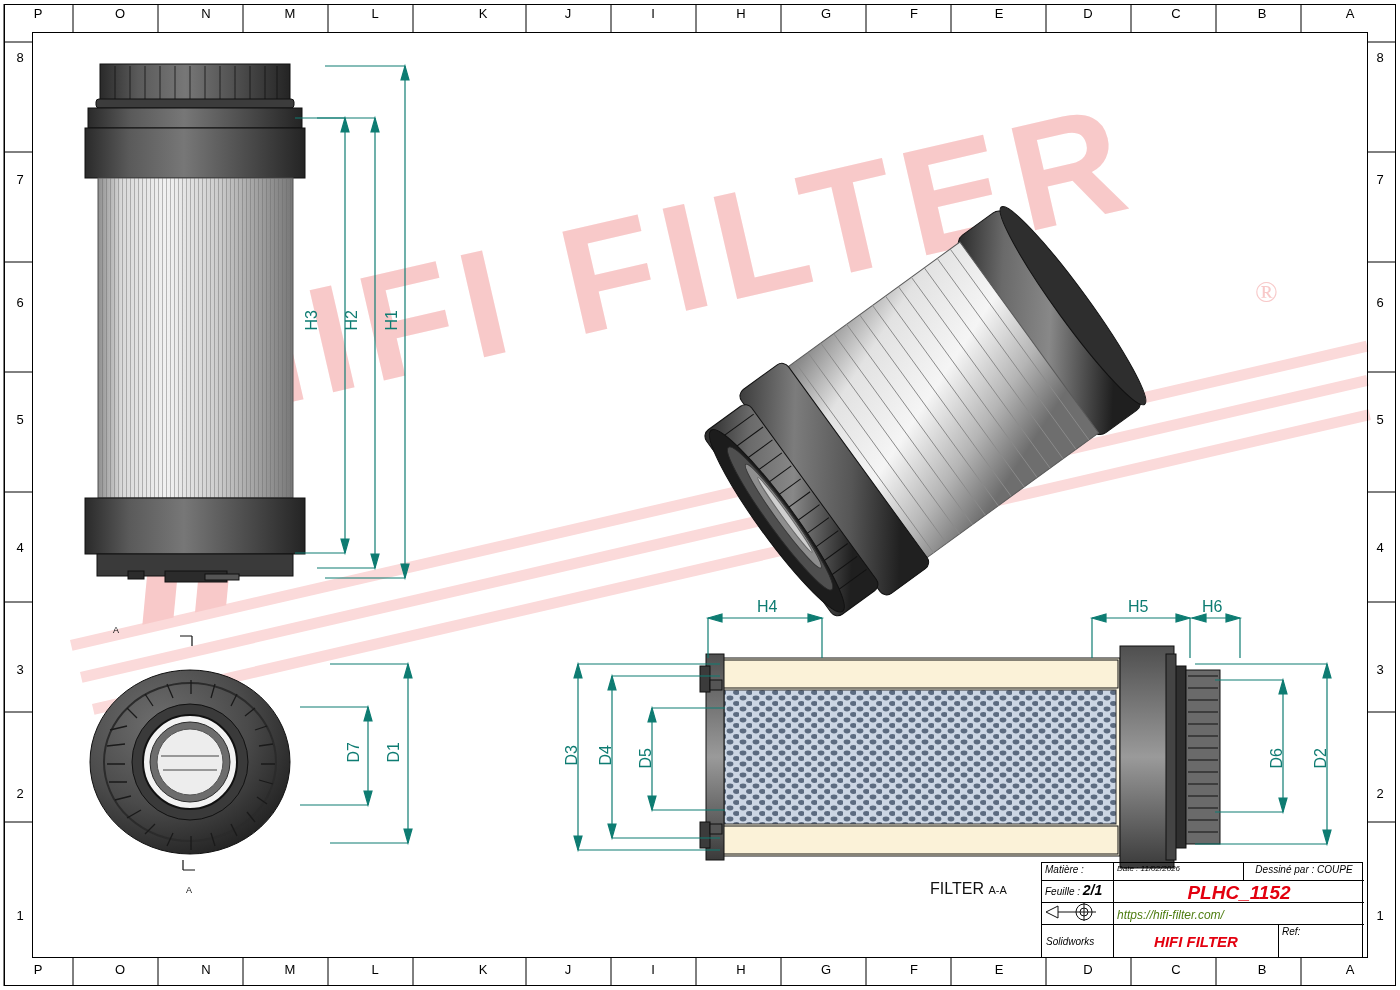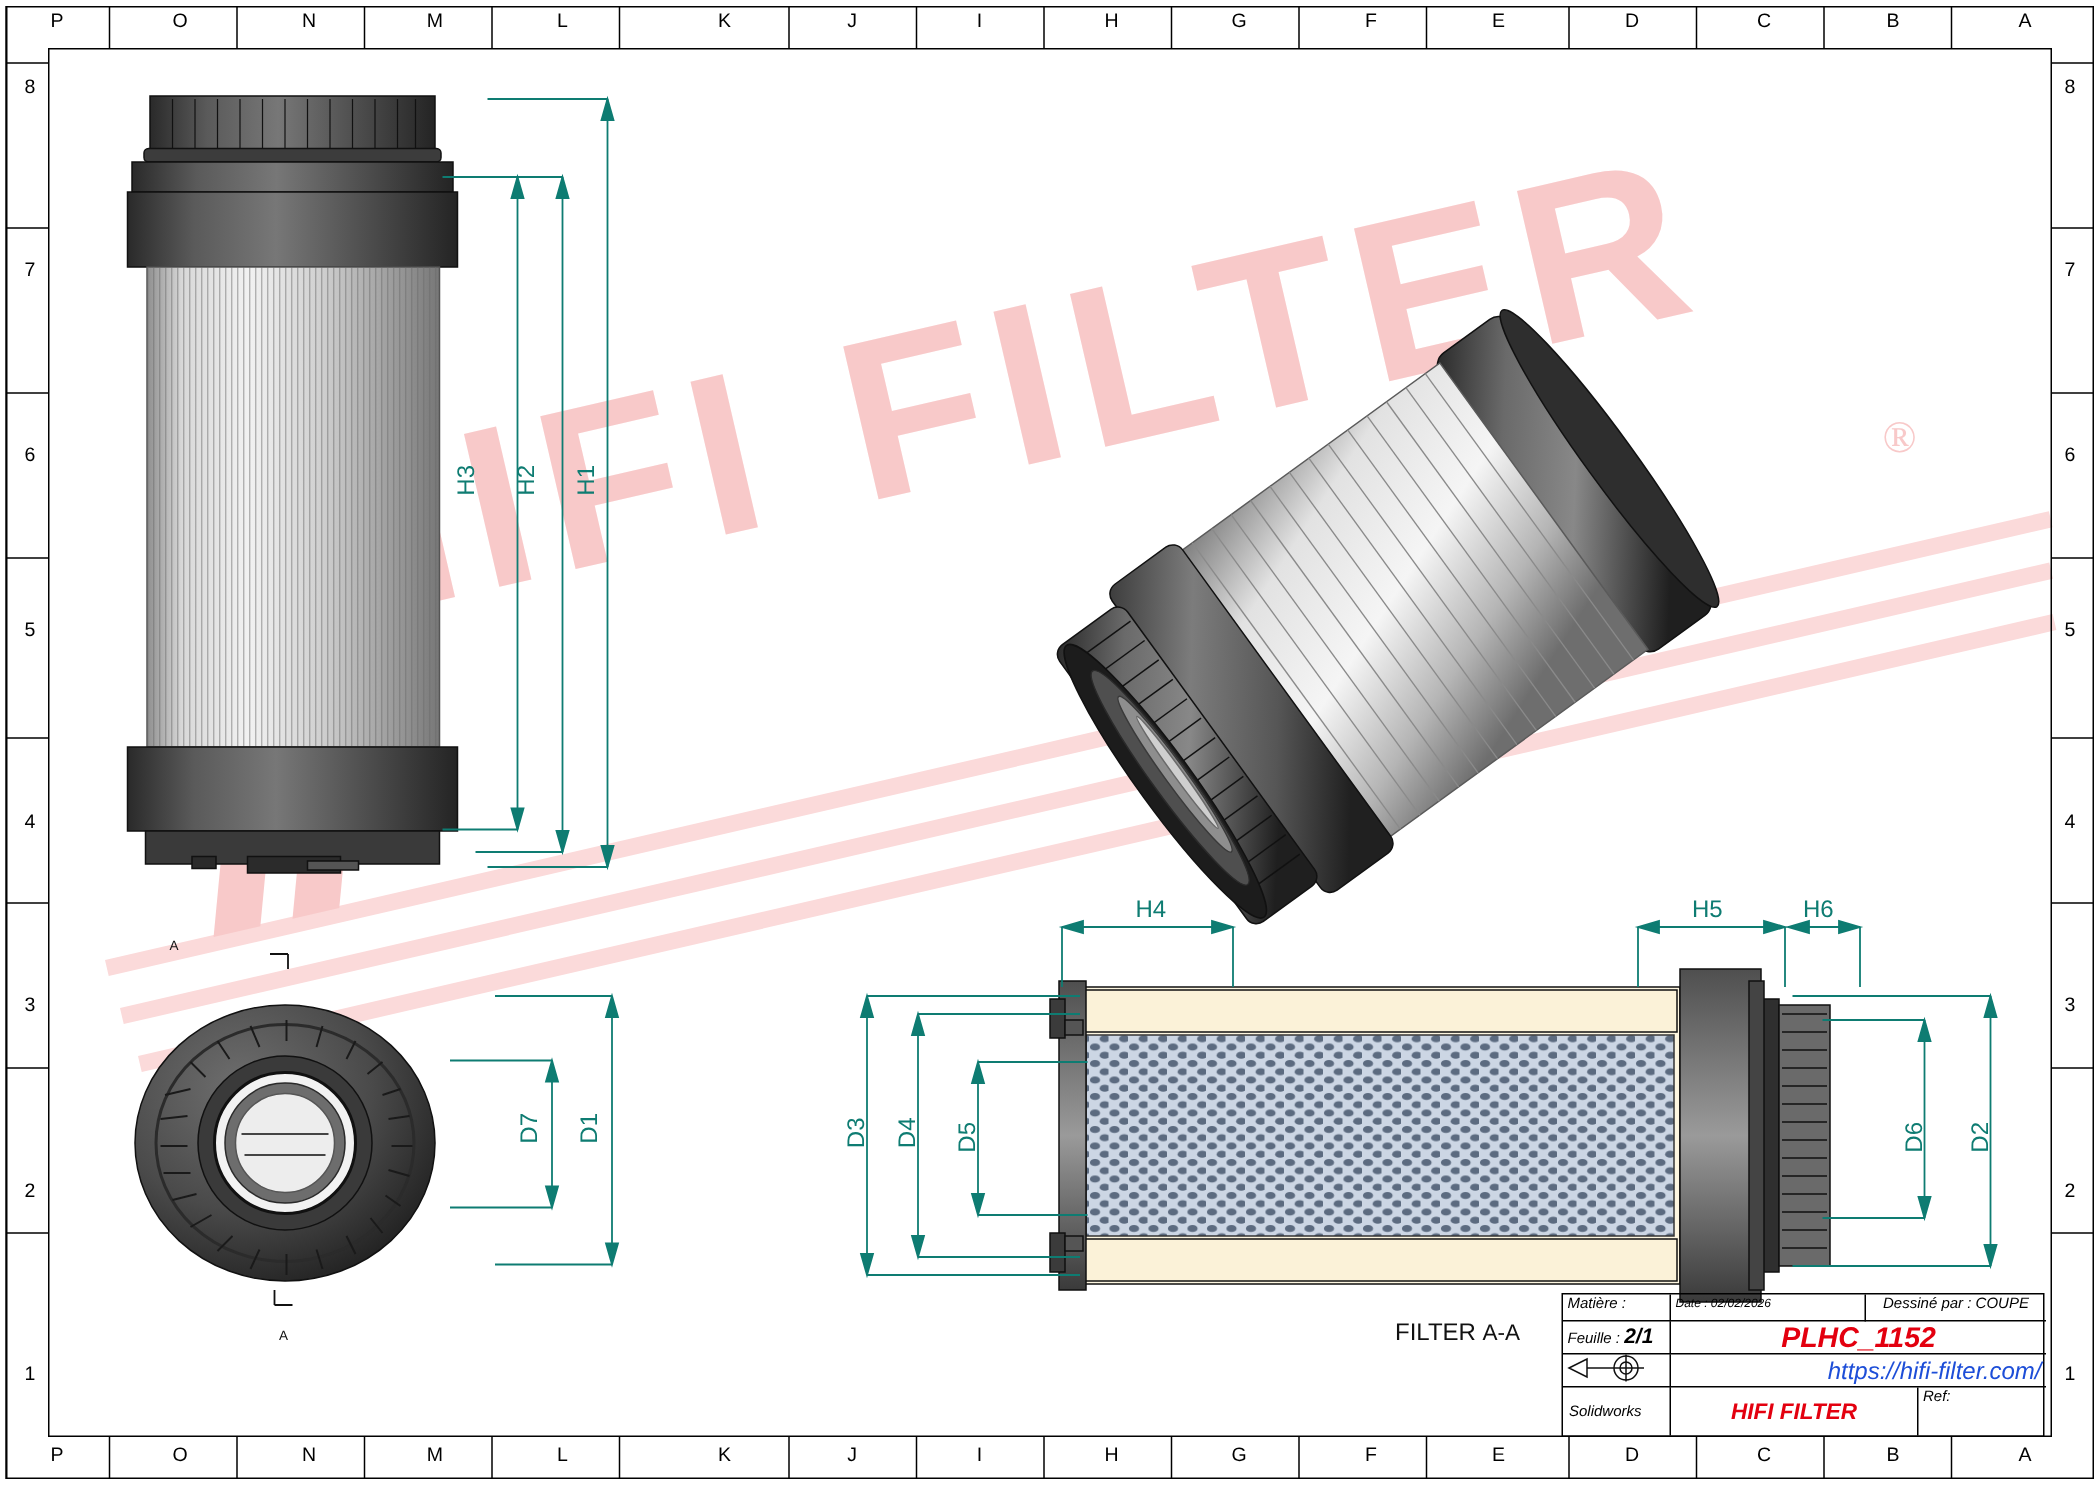--- a/index.html
+++ b/index.html
@@ -24,21 +24,21 @@
   svg{position:absolute;left:0;top:0;overflow:visible;}
   .dimlabel{position:absolute;color:#0e7c72;font-size:16px;font-family:"Liberation Sans",sans-serif;}
   .dimlabel.vert{writing-mode:vertical-rl;transform:rotate(180deg);}
 
   
   .tb{position:absolute;left:1041px;top:862px;width:322px;height:96px;border:1px solid #000;box-sizing:border-box;font-size:10px;font-style:italic;}
   .tb div{position:absolute;box-sizing:border-box;}
   .tb .cell{border-right:1px solid #000;border-bottom:1px solid #000;padding:1px 3px;}
   .tb .nb{border-right:none;}
   .tb-ref{color:#e3000f;font-size:19px;font-weight:bold;text-align:center;}
-  .tb-url{color:#1d4ed8;font-size:16px;text-align:right;}
+  .tb-url{color:#4d7c0f;font-size:12px;text-align:left;}
   .tb-hifi{color:#e3000f;font-size:15px;font-weight:bold;text-align:center;}
   .coupe{position:absolute;font-size:16px;color:#111;}
 </style>
 </head>
 <body>
 
 <div id="sheet">
 
   <div class="wm">
     <div class="wm-band" style="left:70px;top:640px;width:1330px;transform:rotate(-13deg);"></div>
@@ -487,29 +487,29 @@
       <polygon points="82,194 78,180 86,180"></polygon>
       <line x1="82" y1="14" x2="-50" y2="14"></line>
       <line x1="82" y1="194" x2="-50" y2="194"></line>
     </g>
   </svg>
   <div class="dimlabel vert" style="left:1268px;top:748px;">D6</div>
   <div class="dimlabel vert" style="left:1312px;top:748px;">D2</div>
 
   <div class="coupe" style="left:930px;top:880px;">
     <span>FILTER</span>
-    <span style="font-size:15px;">A-A</span>
+    <span style="font-size:11px;">A-A</span>
   </div>
 
   <div class="tb">
 
     <div class="cell" style="left:0;top:0;width:72px;height:18px;">Matière :</div>
     <div class="cell" style="left:72px;top:0;width:130px;height:18px;font-size:8px;">
       <span>Date :</span>
-      <span>02/02/2026</span>
+      <span>11/02/2026</span>
     </div>
     <div class="cell nb" style="left:202px;top:0;width:120px;height:18px;text-align:center;">
       <span>Dessiné par :</span>
       <span>COUPE</span>
     </div>
 
     <div class="cell" style="left:0;top:18px;width:72px;height:22px;">
       <span>Feuille :</span>
       <span style="font-size:14px;font-weight:bold;">2/1</span>
     </div>

